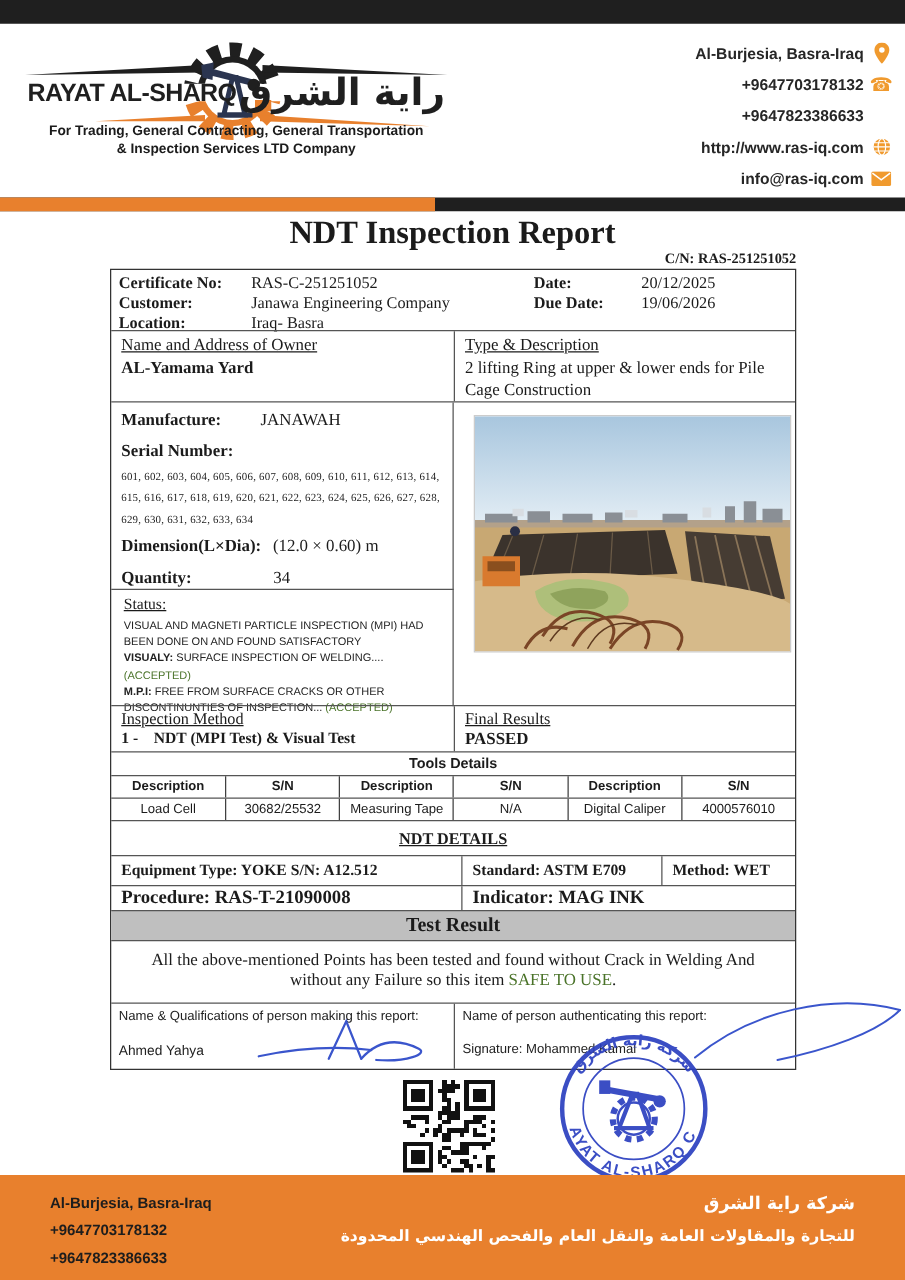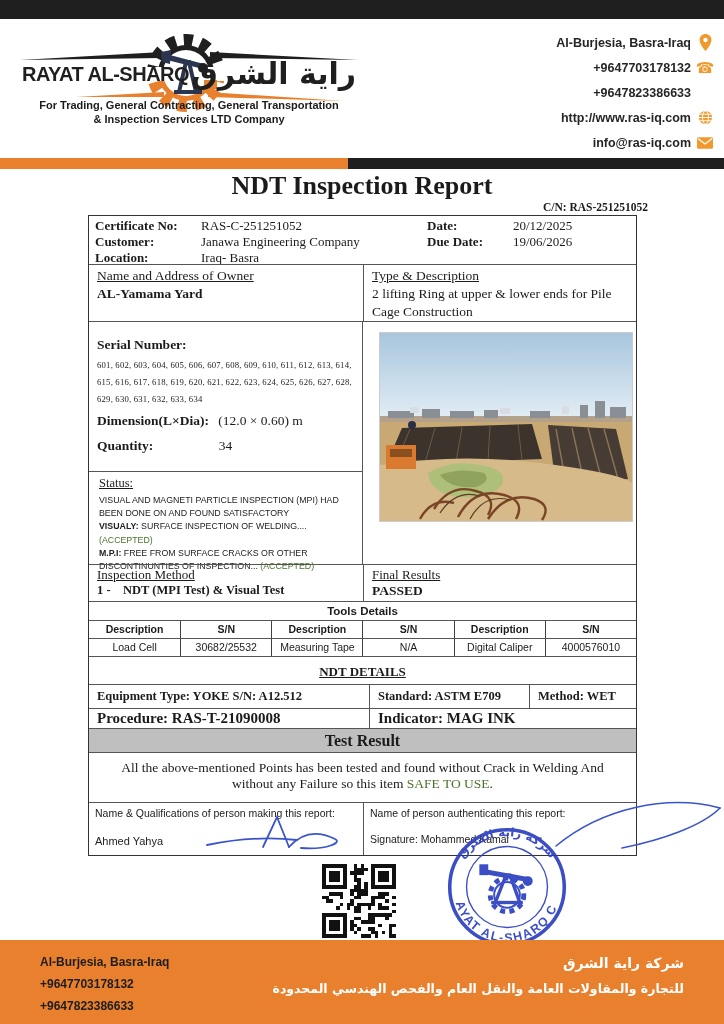--- a/index.html
+++ b/index.html
@@ -14,21 +14,21 @@
   .c{text-align:center;}
   .green{color:#4a7329;font-weight:normal;}
   .topbar{left:0;top:0;width:724px;height:19px;background:#1f1f1f;}
   .divider{left:0;top:158px;width:724px;height:11px;background:#1f1f1f;}
   .divider .orange-part{position:absolute;left:0;top:0;width:348px;height:11px;background:#e8802d;}
   .contacts{right:10px;top:30px;width:220px;}
   .contact-row{display:flex;justify-content:flex-end;align-items:center;height:25px;gap:5px;
                font-family:"Liberation Sans",sans-serif;font-weight:bold;font-size:12.5px;color:#262626;}
   .cicon{width:18px;height:18px;display:flex;align-items:center;justify-content:center;color:#f09a2e;font-size:15px;}
   .title{left:0;top:171px;width:724px;font-size:26px;font-weight:bold;text-align:center;}
-  .cn{left:0;top:201px;width:637px;text-align:right;font-size:11.5px;font-weight:bold;margin-left:11px;}
+  .cn{left:0;top:201px;width:637px;text-align:right;font-size:11.5px;font-weight:bold;}
   .tbl{left:88px;top:215px;width:549px;border:1.5px solid #333;box-sizing:border-box;background:#fff;}
   .row{position:relative;box-sizing:border-box;border-top:1px solid #555;}
   .row.first{border-top:none;}
   .cell-r{position:absolute;box-sizing:border-box;border-left:1px solid #555;top:0;bottom:0;}
   .grid3{display:grid;grid-template-columns:106px 226px 86px 1fr;font-size:13px;line-height:16px;padding:2px 6px;}
   .own{padding:2px 8px;font-size:13.5px;line-height:18px;}
   .kv{position:relative;font-size:13.5px;}
   .kv .k{font-weight:bold;}
   .serials{font-size:8.7px;line-height:1.95;letter-spacing:.2px;}
   .statusbox{font-family:"Liberation Sans",sans-serif;font-size:8.8px;line-height:1.5;color:#222;}
@@ -174,20 +174,22 @@
       </div>
       <div class="cell-r own" style="left:274px;right:0;">
         <div class="u">Type &amp; Description</div>
         <div style="width:250px;">2 lifting Ring at upper &amp; lower ends for Pile Cage Construction</div>
       </div>
     </div>
 
     <div class="row" style="height:243px;">
 
       <div style="position:absolute;left:0;top:0;width:274px;height:150px;border-right:1px solid #555;border-bottom:1px solid #555;box-sizing:border-box;padding:6px 8px;">
+        <div class="kv"><span class="k">Manufacture:</span>
+          <span style="padding-left:28px;">JANAWAH</span></div>
         <div class="kv b" style="margin-top:9px;">Serial Number:</div>
         <div class="serials" style="margin-top:4px;">601, 602, 603, 604, 605, 606, 607, 608, 609, 610, 611, 612, 613, 614, 615, 616, 617, 618, 619, 620, 621, 622, 623, 624, 625, 626, 627, 628, 629, 630, 631, 632, 633, 634</div>
         <div class="kv" style="margin-top:5px;"><span class="k">Dimension(L×Dia):</span>
           <span style="padding-left:6px;">(12.0 × 0.60) m</span></div>
         <div class="kv" style="margin-top:9px;"><span class="k">Quantity:</span>
           <span style="padding-left:62px;">34</span></div>
       </div>
 
       <div style="position:absolute;left:0;top:150px;width:274px;height:93px;border-right:1px solid #555;box-sizing:border-box;padding:4px 10px;">
         <div class="u serif" style="font-size:12.5px;">Status:</div>

